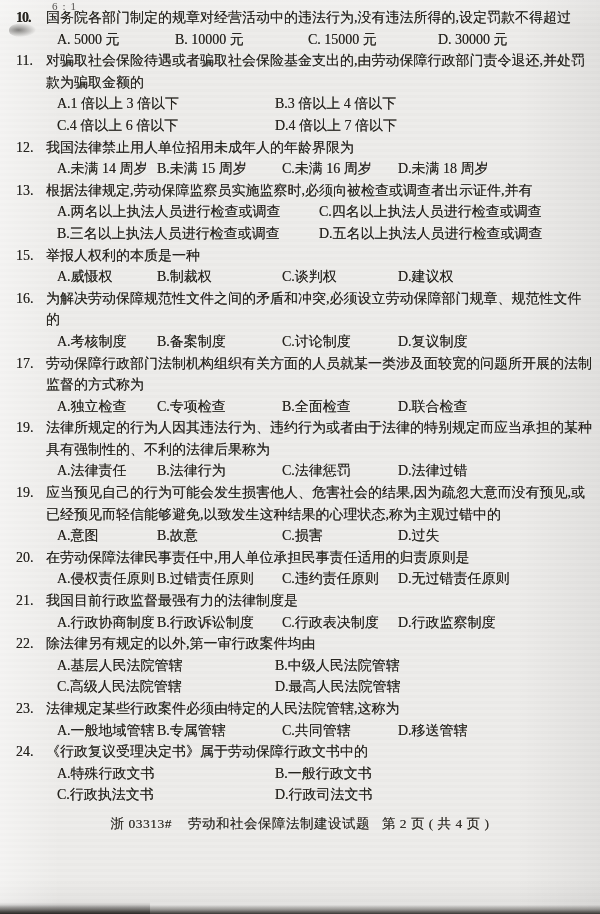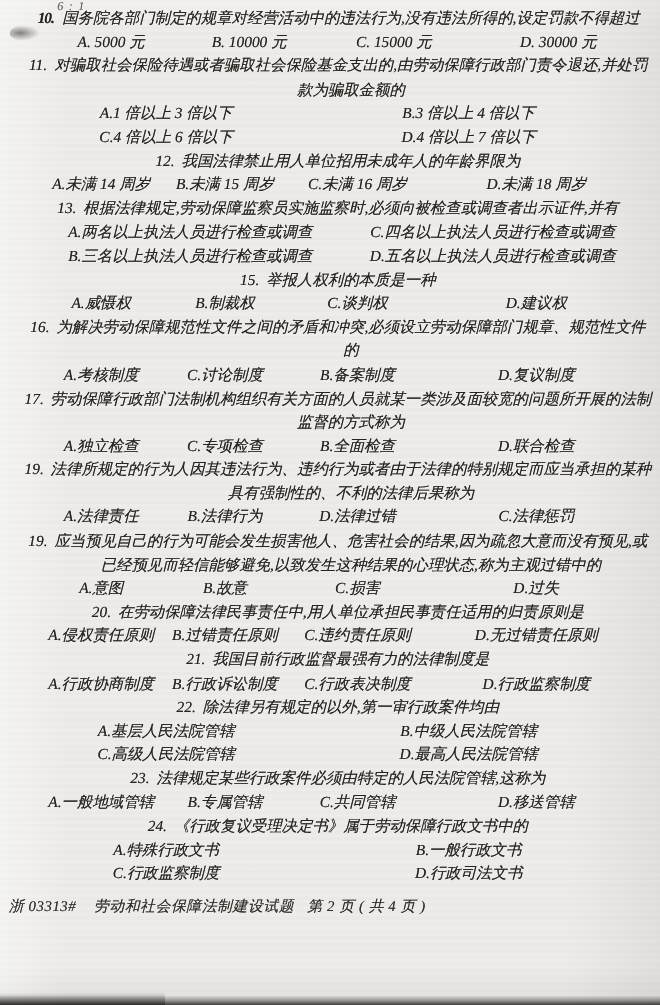--- a/index.html
+++ b/index.html
@@ -11,34 +11,33 @@
       linear-gradient(0deg, rgba(0,0,0,.06), rgba(0,0,0,0) 4%, rgba(0,0,0,0) 97%, rgba(255,255,255,.25)),
       repeating-linear-gradient(0deg, rgba(0,0,0,.012) 0 3px, rgba(255,255,255,.015) 3px 6px);
     font-family:"Liberation Serif","DejaVu Serif",serif;
     color:#26241f;
   }
   .page{
     position:absolute;left:0;top:0;width:600px;
     padding:7px 8px 0 8px;box-sizing:border-box;
     font-size:14px;line-height:21.6px;
     text-shadow:0 0 .5px rgba(38,36,32,.65);
-    font-style:italic;
-  }
-  .q{margin:0;text-align:center;}
+  }
+  .q{margin:0;}
   .stem{padding-left:38px;text-indent:-30px;position:relative;}
   .qnum{display:inline-block;width:30px;text-indent:0;white-space:nowrap;}
   .q10 .qnum{font-weight:bold;letter-spacing:-1px;filter:blur(.4px);}
   .opts{display:grid;padding-left:34px;column-gap:0;}
-  .opts .opt{white-space:nowrap;overflow:visible;}
+  .opts .opt{white-space:nowrap;overflow:visible;margin-left:15px;}
   .row4{grid-template-columns:100px 125px 116px auto;}
   .row4-a{grid-template-columns:118px 133px 130px auto;}
   .grid2{grid-template-columns:218px auto;}
   .grid2w{grid-template-columns:262px auto;}
   .footer{
-    text-align:left;margin-top:7px;font-size:13.5px;color:#33302a;
+    text-align:center;margin-top:7px;font-size:13.5px;color:#33302a;
     letter-spacing:.5px;
   }
   .footer .sep{display:inline-block;width:16px;}
   .footer .sep2{display:inline-block;width:12px;}
   .bleed{
     position:absolute;left:52px;top:-4px;font-size:11px;
     color:rgba(55,52,48,.28);letter-spacing:5px;filter:blur(.4px);
   }
   .ink-smudge{
     position:absolute;left:1px;top:16px;width:27px;height:14px;
@@ -121,22 +120,22 @@
       <span class="opt">D.建议权</span>
     </div>
   </div>
 
   <div class="q">
     <div class="stem">
       <span class="qnum">16.</span><span>为解决劳动保障规范性文件之间的矛盾和冲突,必须设立劳动保障部门规章、规范性文件的</span>
     </div>
     <div class="opts row4">
       <span class="opt">A.考核制度</span>
+      <span class="opt">B.备案制度</span>
       <span class="opt">C.讨论制度</span>
-      <span class="opt">B.备案制度</span>
       <span class="opt">D.复议制度</span>
     </div>
   </div>
 
   <div class="q">
     <div class="stem">
       <span class="qnum">17.</span><span>劳动保障行政部门法制机构组织有关方面的人员就某一类涉及面较宽的问题所开展的法制监督的方式称为</span>
     </div>
     <div class="opts row4">
       <span class="opt">A.独立检查</span>
@@ -146,22 +145,22 @@
     </div>
   </div>
 
   <div class="q">
     <div class="stem">
       <span class="qnum">19.</span><span>法律所规定的行为人因其违法行为、违约行为或者由于法律的特别规定而应当承担的某种具有强制性的、不利的法律后果称为</span>
     </div>
     <div class="opts row4">
       <span class="opt">A.法律责任</span>
       <span class="opt">B.法律行为</span>
+      <span class="opt">C.法律惩罚</span>
       <span class="opt">D.法律过错</span>
-      <span class="opt">C.法律惩罚</span>
     </div>
   </div>
 
   <div class="q">
     <div class="stem">
       <span class="qnum">19.</span><span>应当预见自己的行为可能会发生损害他人、危害社会的结果,因为疏忽大意而没有预见,或已经预见而轻信能够避免,以致发生这种结果的心理状态,称为主观过错中的</span>
     </div>
     <div class="opts row4">
       <span class="opt">A.意图</span>
       <span class="opt">B.故意</span>
@@ -218,21 +217,21 @@
     </div>
   </div>
 
   <div class="q">
     <div class="stem">
       <span class="qnum">24.</span><span>《行政复议受理决定书》属于劳动保障行政文书中的</span>
     </div>
     <div class="opts grid2">
       <span class="opt">A.特殊行政文书</span>
       <span class="opt">B.一般行政文书</span>
-      <span class="opt">C.行政监察制度</span>
+      <span class="opt">C.行政执法文书</span>
       <span class="opt">D.行政司法文书</span>
     </div>
   </div>
 
   <div class="footer">
     <span>浙 03313#</span><span class="sep"></span><span>劳动和社会保障法制建设试题</span><span class="sep2"></span><span>第 2 页 ( 共 4 页 )</span>
   </div>
 </div>
 
 <div class="scan-edge-corner"></div>

